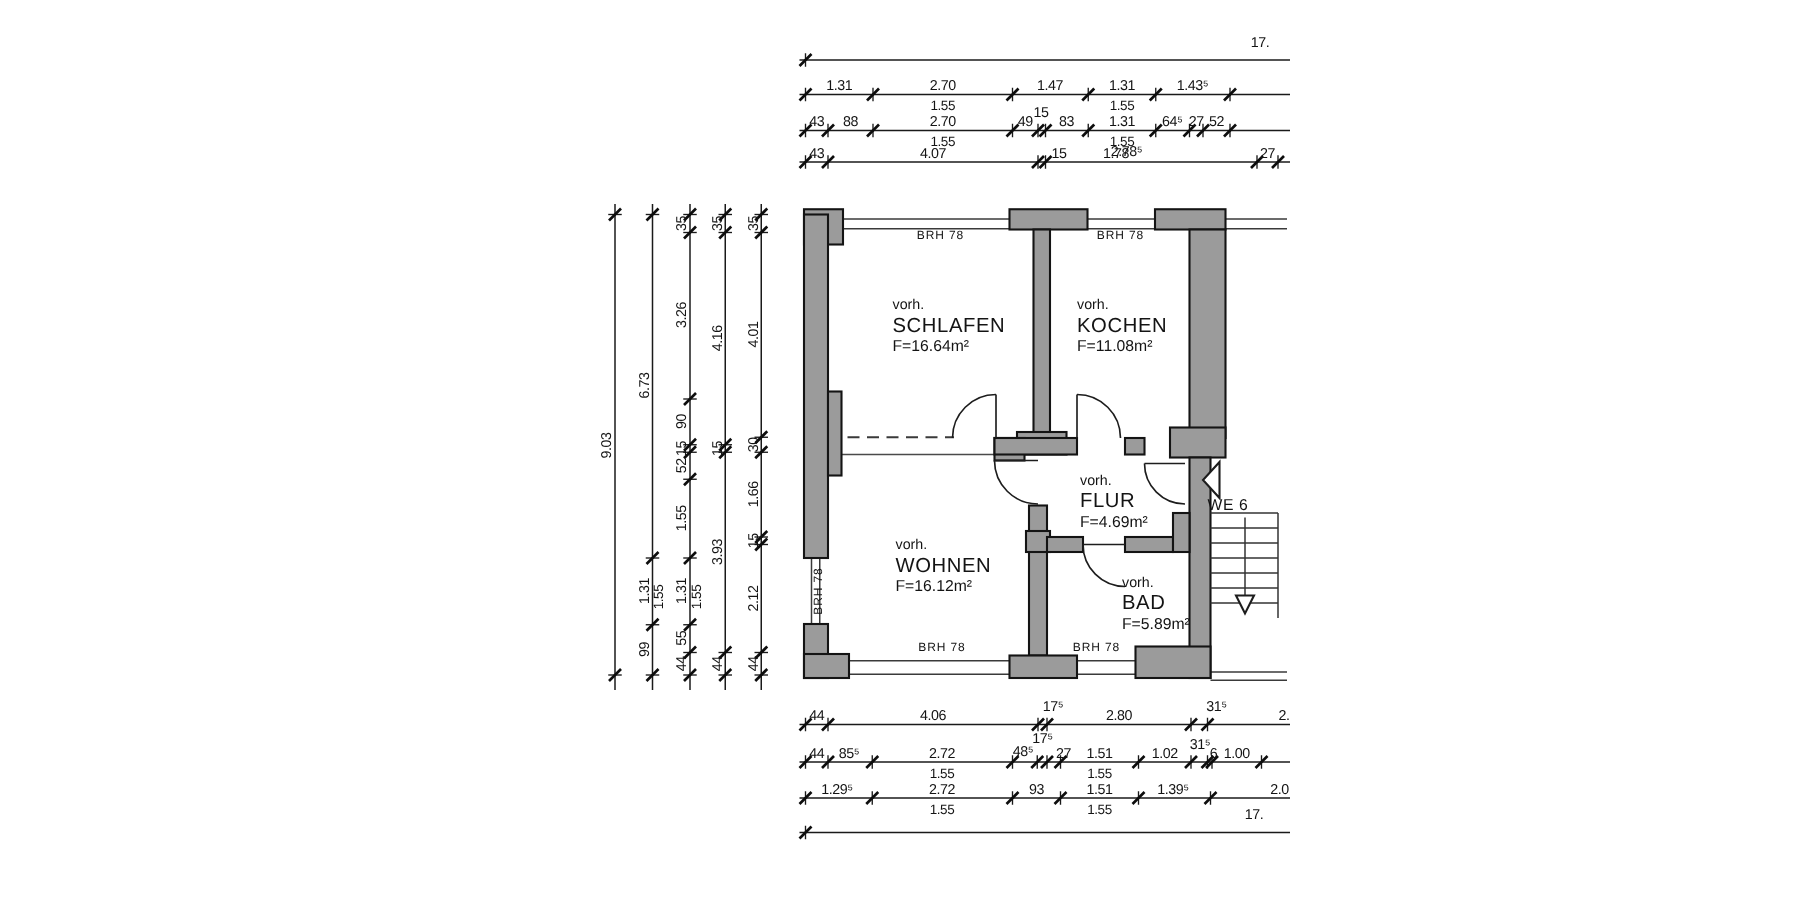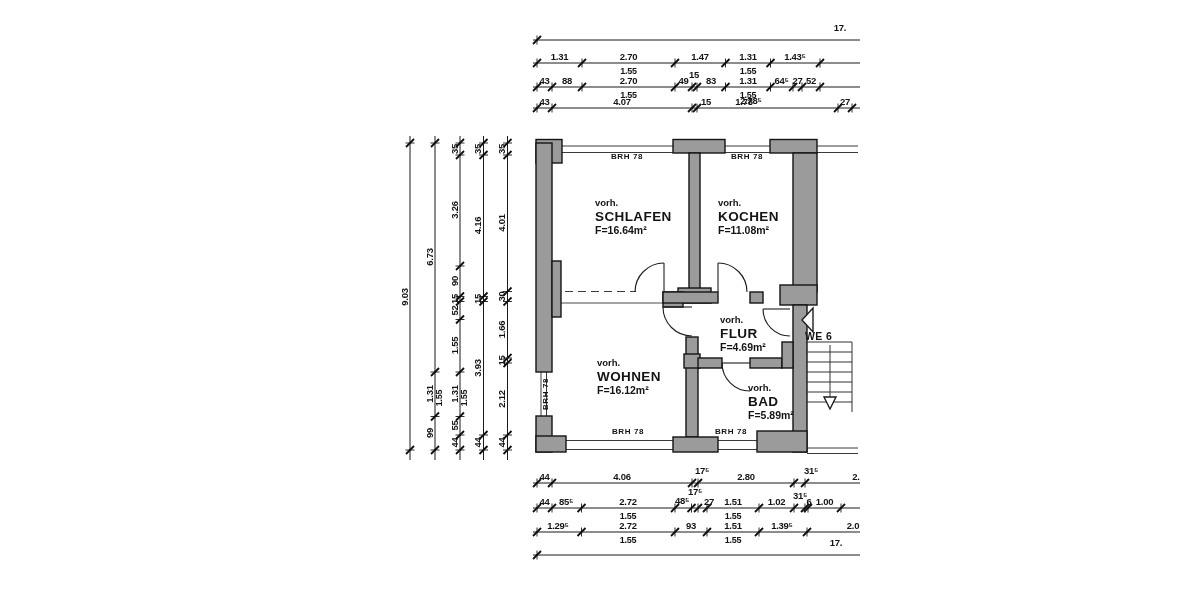--- a/index.html
+++ b/index.html
@@ -1,16 +1,16 @@
 <!DOCTYPE html>
 <html><head>
 <meta charset="utf-8">
 <style>
   html,body{margin:0;padding:0;background:#fff;}
-  .canvas{position:relative;width:1200px;height:600px;background:#ffffff;overflow:hidden;font-weight:bold;}
+  .canvas{position:relative;width:1200px;height:600px;background:#ffffff;overflow:hidden;}
   svg{position:absolute;left:0;top:0;}
   svg text{font-family:"Liberation Sans","DejaVu Sans",sans-serif;fill:#141414;}
   .dim{font-size:9.5px;letter-spacing:-0.3px;}
   .dim-sub{font-size:9px;letter-spacing:-0.3px;}
   .chainline{stroke:#1a1a1a;stroke-width:1;}
   .tickcross{stroke:#1a1a1a;stroke-width:0.9;}
   .tickslash{stroke:#0d0d0d;stroke-width:1.8;}
   .wall{fill:#9b9b9b;stroke:#141414;stroke-width:1.4;}
   .winline{stroke:#3a3a3a;stroke-width:1;}
   .thin{stroke:#4a4a4a;stroke-width:1;}

